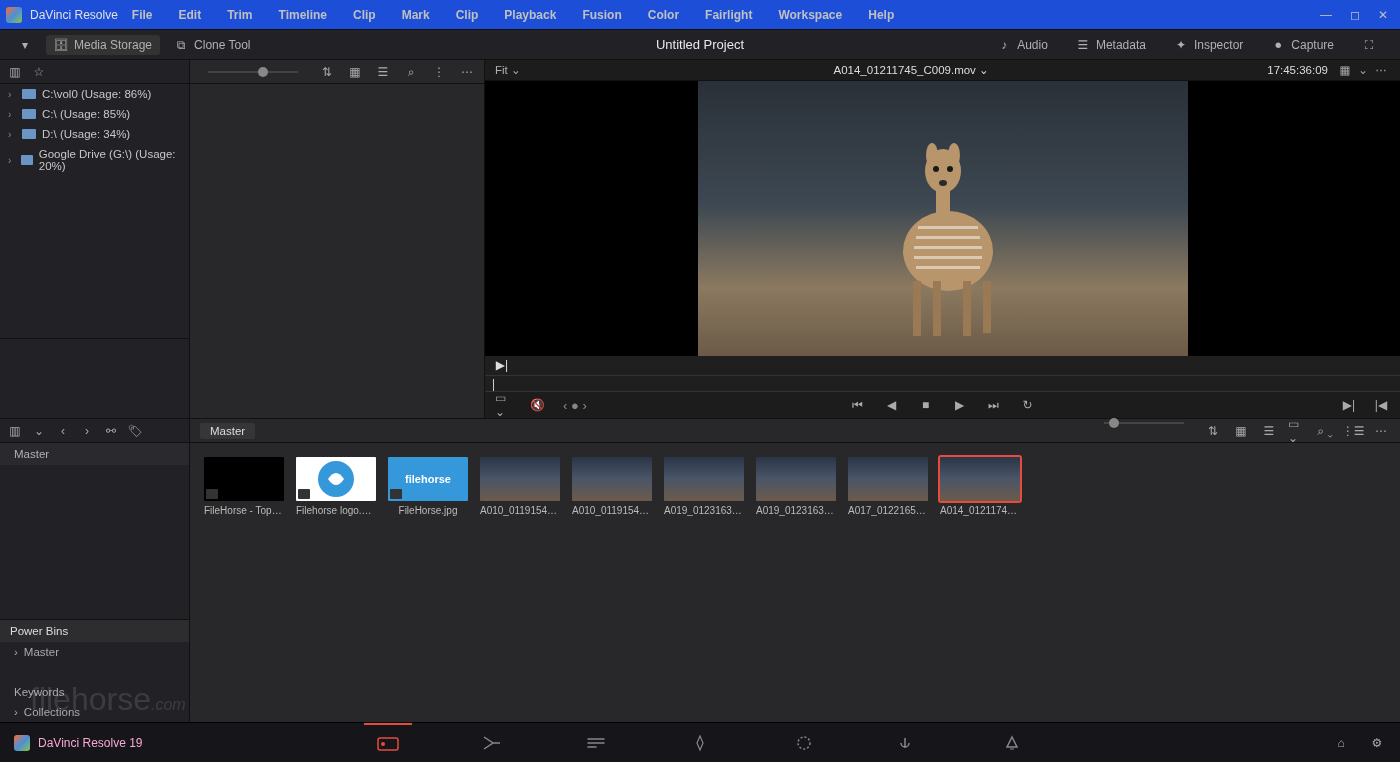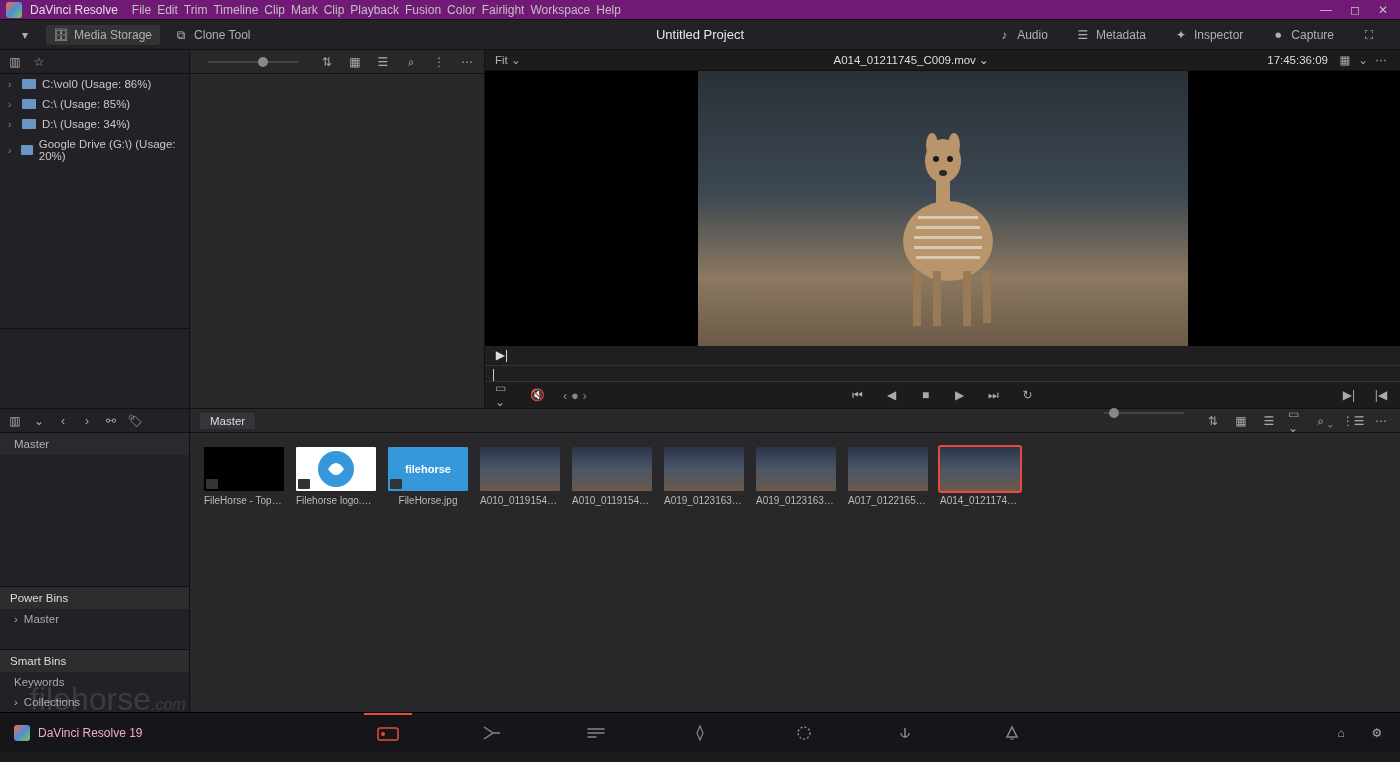--- a/index.html
+++ b/index.html
@@ -1,22 +1,22 @@
 <!DOCTYPE html>
 <html><head>
 <meta charset="utf-8">
 <style>
 * { margin: 0; padding: 0; box-sizing: border-box; font-family: -apple-system, "Segoe UI", Arial, sans-serif; user-select: none; }
 html, body { width: 1400px; height: 762px; background: #1a1a1a; color: #b0b0b0; overflow: hidden; font-size: 12px; }
 
 
-.titlebar { height: 20px; background: #701a75; display: flex; align-items: center; padding: 0 6px; border-bottom: 1px solid #111; }
+.titlebar { height: 30px; background: #1d4ed8; display: flex; align-items: center; padding: 0 6px; border-bottom: 1px solid #111; }
 .titlebar .logo { width: 16px; height: 16px; background: linear-gradient(135deg,#ff6b35,#4a90d9,#8bc34a); border-radius: 3px; margin-right: 8px; }
 .titlebar .app-name { color: #e0e0e0; font-size: 12px; margin-right: 14px; }
-.titlebar .menu { display: flex; gap: 6px; }
+.titlebar .menu { display: flex; gap: 26px; font-weight: bold; }
 .titlebar .menu span { color: #c0c0c0; cursor: pointer; font-size: 12px; }
 .titlebar .winbtns { margin-left: auto; display: flex; gap: 18px; color: #c0c0c0; padding-right: 6px; }
 .titlebar .winbtns span { cursor: pointer; }
 
 
 .toolbar2 { height: 30px; background: #212126; display: flex; align-items: center; padding: 0 10px; border-bottom: 1px solid #111; }
 .tb-btn { display: flex; align-items: center; gap: 6px; padding: 3px 8px; border-radius: 3px; cursor: pointer; margin-right: 6px; }
 .tb-btn.active { background: #333; }
 .tb-btn .ico { width: 14px; height: 14px; display: inline-flex; align-items: center; justify-content: center; }
 .project-title { position:absolute; left:50%; transform:translateX(-50%); color: #e8e8e8; font-size: 13px; }
@@ -274,21 +274,20 @@
       <span class="icon-btn">🏷</span>
     </div>
     <div class="bin-label">Master</div>
     <div style="flex:1"></div>
     <div class="section-head">Power Bins</div>
     <div class="bin-item">
         <span class="chev">›</span>
         <span>Master</span>
       </div>
     <div style="height:20px"></div>
-    <div class="section-head">Smart Bins</div>
     <div class="bin-item">
         <span>Keywords</span>
       </div>
     <div class="bin-item">
         <span class="chev">›</span>
         <span>Collections</span>
       </div>
   </div>
   <div class="pool-main">
     <div class="pool-head">

